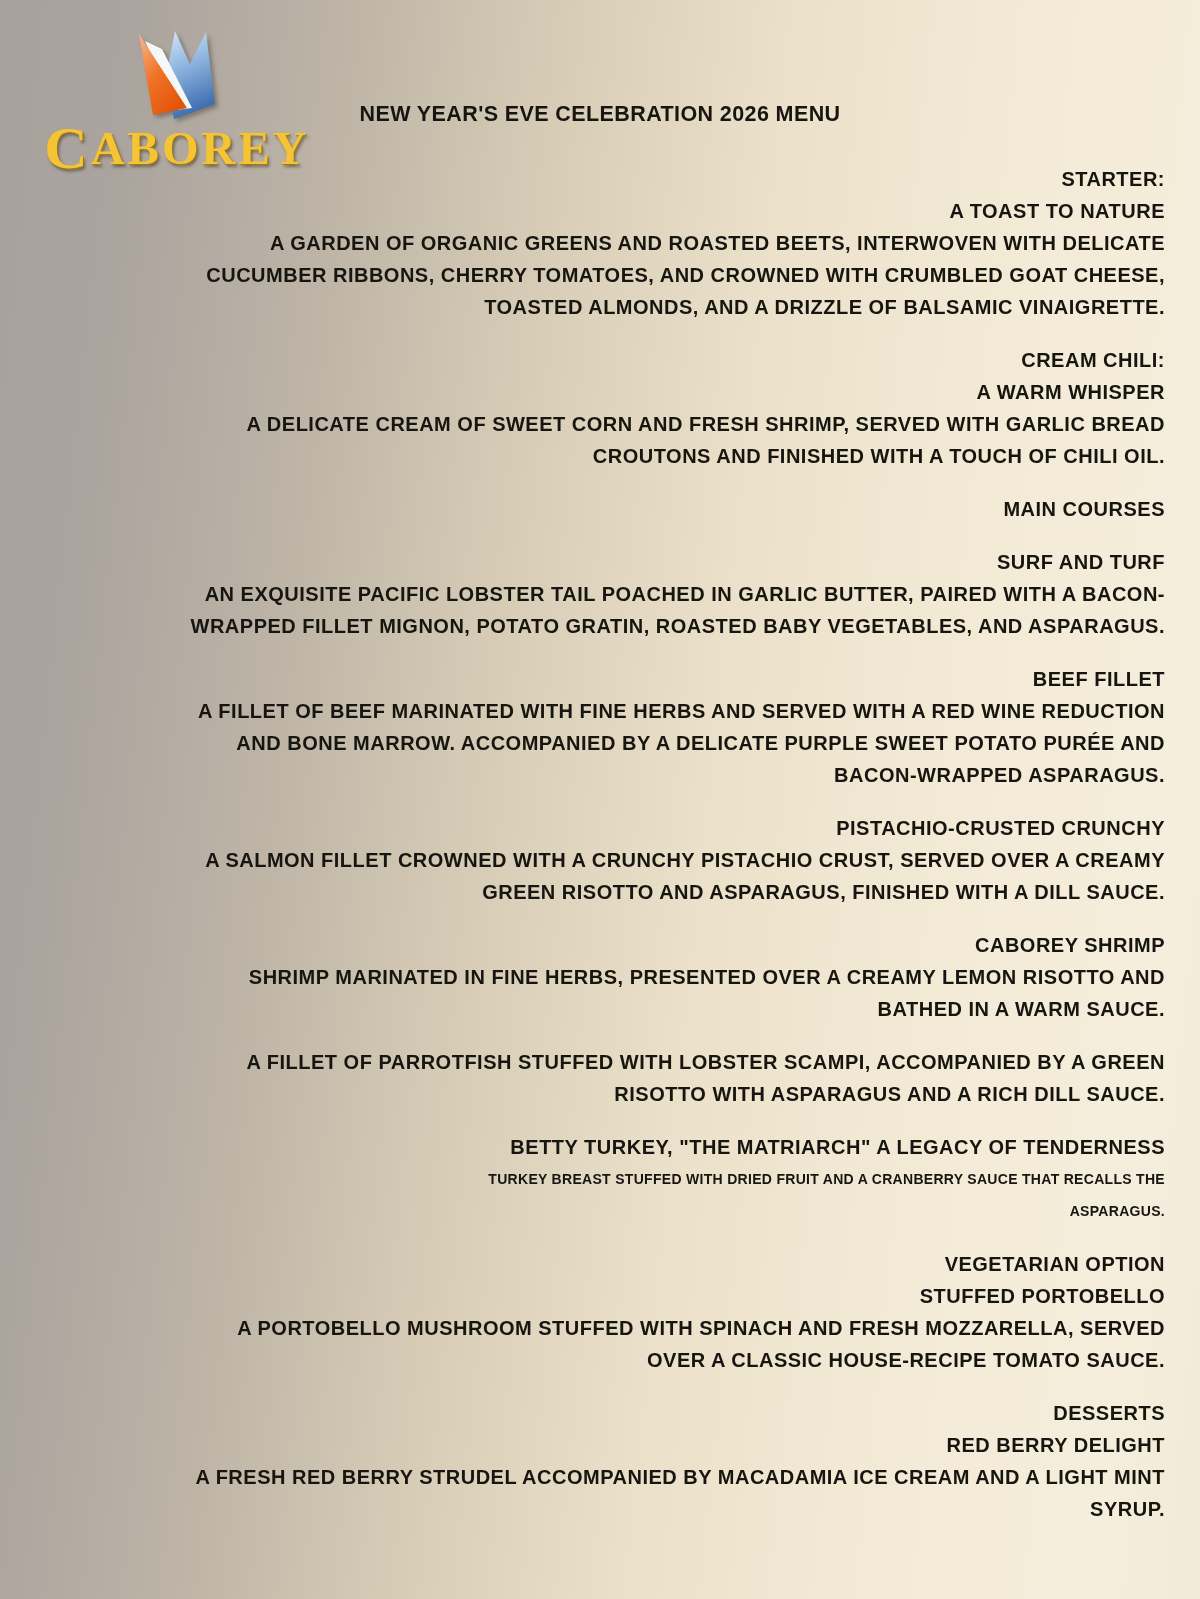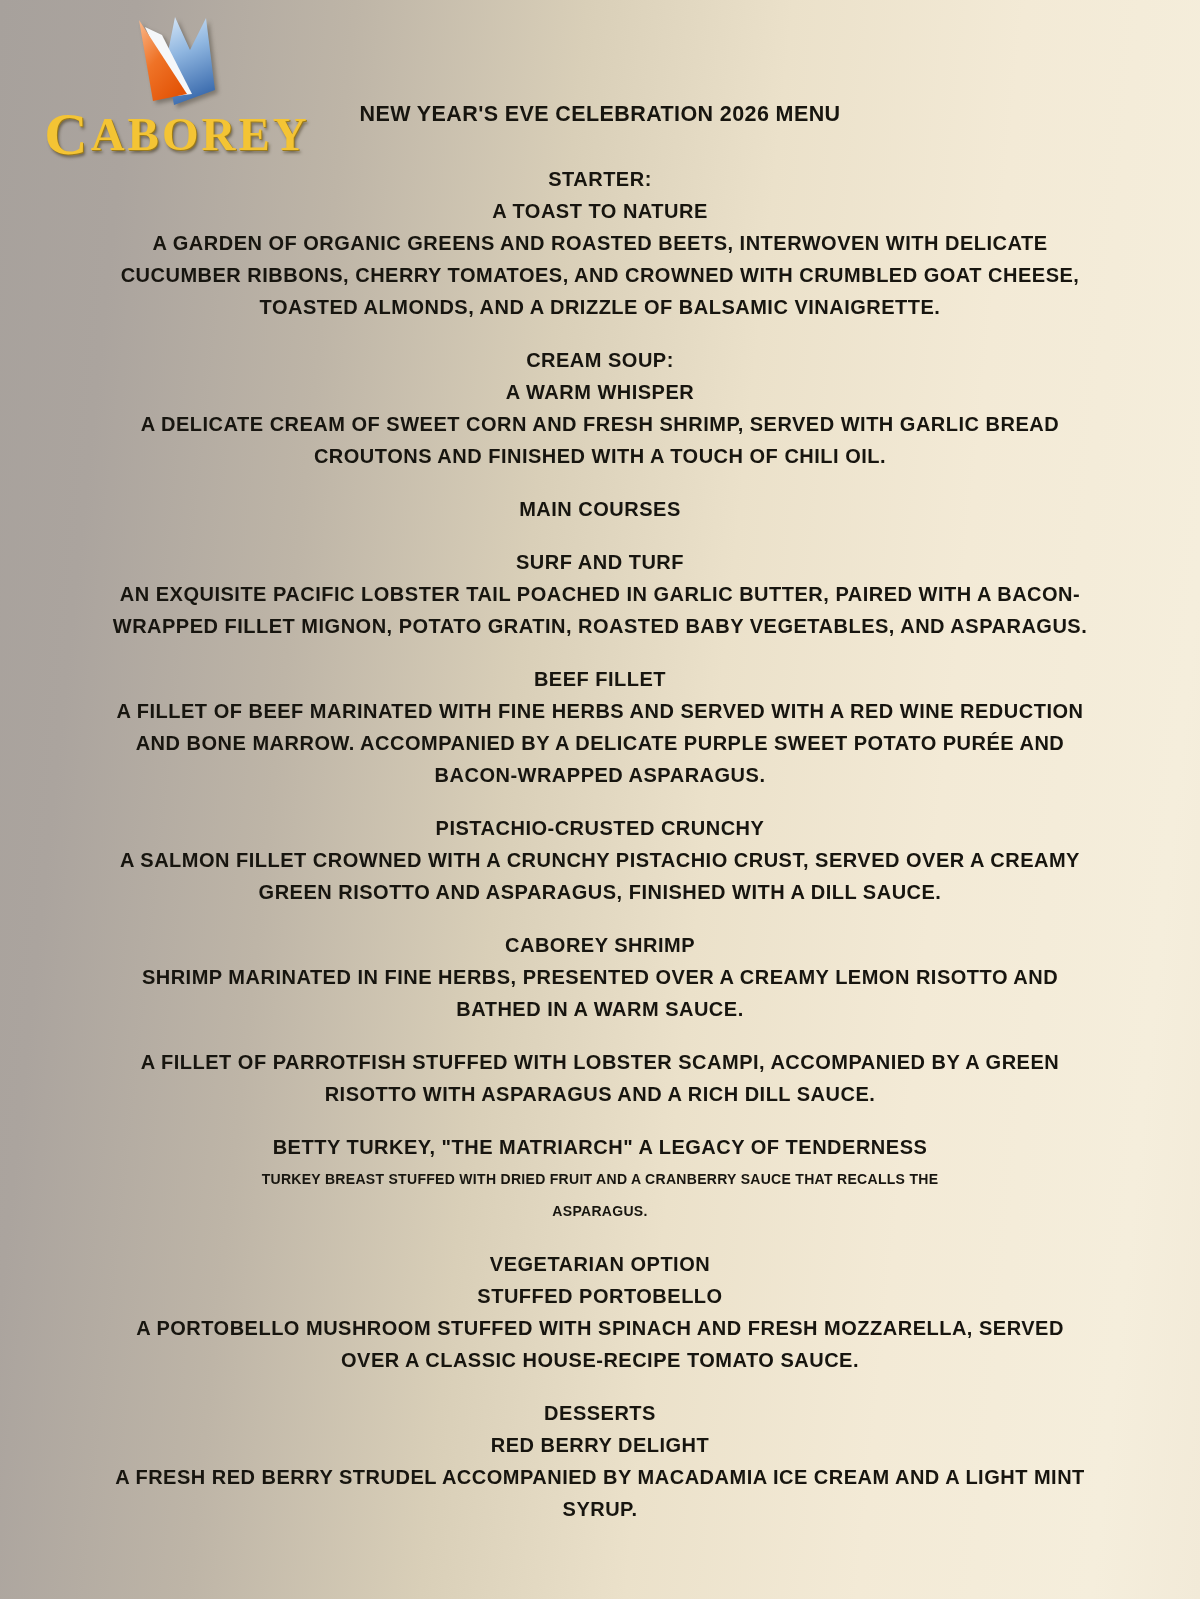--- a/index.html
+++ b/index.html
@@ -4,21 +4,21 @@
 <style>
   html,body{margin:0;padding:0;}
   body{
     width:1200px;height:1599px;overflow:hidden;
     background:linear-gradient(96deg,#a7a19c 0%,#aba49e 10%,#beb5a7 26%,#d9cfb8 43%,#ebe1ca 58%,#f3ead6 75%,#f5eedc 92%,#f2ead8 100%);
     font-family:"Liberation Sans",sans-serif;
     color:#17150f;
     position:relative;
   }
   .logo{
-    position:absolute;left:14px;top:10px;width:326px;text-align:center;
+    position:absolute;left:14px;top:24px;width:326px;text-align:center;
   }
   .logo svg{display:block;margin:0 auto;filter:drop-shadow(3px 3px 2px rgba(50,45,35,.40));}
   .wordmark{
     margin-top:-8px;
     font-family:"Liberation Serif",serif;
     font-weight:bold;
     color:#f4c434;
     letter-spacing:3px;
     font-size:47px;
     line-height:1;
@@ -28,21 +28,21 @@
   .wm-first{font-size:60px;vertical-align:-4px;}
   .title{
     margin:11px 0 36px 0;
     padding-top:90px;
     text-align:center;
     font-size:21.5px;
     font-weight:bold;
     letter-spacing:.4px;
     line-height:26px;
   }
-  .menu{width:1130px;margin:0 auto;text-align:center;}
+  .menu{width:1130px;margin:0 auto;text-align:right;}
   .section{margin-bottom:21px;font-weight:bold;}
   .h-line,.b-line{
     font-size:20px;
     line-height:32px;
     letter-spacing:.5px;
   }
   .section.small .b-line{font-size:14px;letter-spacing:.3px;}
 </style>
 </head>
 <body>
@@ -80,21 +80,21 @@
         </div>
     <div class="body">
           <div class="b-line">A GARDEN OF ORGANIC GREENS AND ROASTED BEETS, INTERWOVEN WITH DELICATE</div>
           <div class="b-line">CUCUMBER RIBBONS, CHERRY TOMATOES, AND CROWNED WITH CRUMBLED GOAT CHEESE,</div>
           <div class="b-line">TOASTED ALMONDS, AND A DRIZZLE OF BALSAMIC VINAIGRETTE.</div>
         </div>
   </section>
 
   <section class="section">
     <div class="headings">
-          <div class="h-line">CREAM SOUP:</div>
+          <div class="h-line">CREAM CHILI:</div>
           <div class="h-line">A WARM WHISPER</div>
         </div>
     <div class="body">
           <div class="b-line">A DELICATE CREAM OF SWEET CORN AND FRESH SHRIMP, SERVED WITH GARLIC BREAD</div>
           <div class="b-line">CROUTONS AND FINISHED WITH A TOUCH OF CHILI OIL.</div>
         </div>
   </section>
 
   <section class="section">
     <div class="headings">

